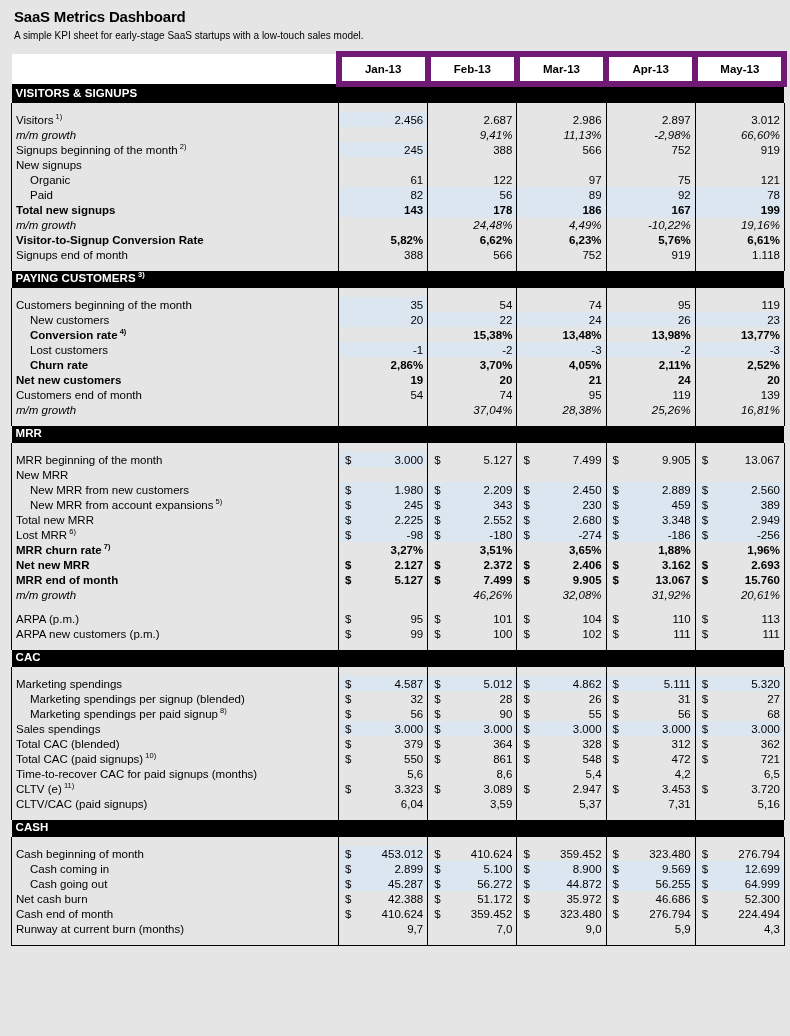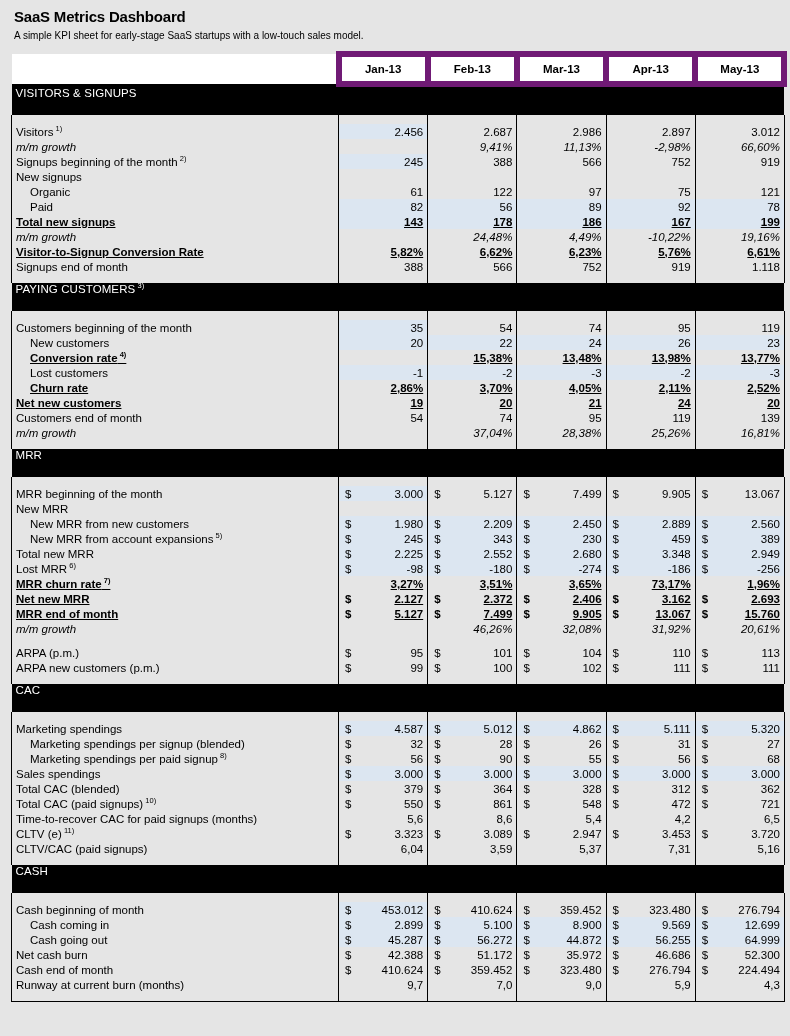--- a/index.html
+++ b/index.html
@@ -42,24 +42,24 @@
     height: 30px;
     vertical-align: middle;
     background: #fff;
   }
   tr.head th.blank { border: none; background: #fff; }
 
   
   tr.section td {
     background: #000;
     color: #fff;
-    font-weight: normal;
+    font-weight: bold;
     font-size: 11.5px;
     height: 17px;
-    padding: 0 0 16px 4px;
+    padding: 0 0 4px 4px;
     border: none;
     letter-spacing: 0.1px;
   }
   tr.section td sup { font-size: 7.5px; }
 
   
   tr.r td { height: 15px; padding: 0; border: none; vertical-align: middle; }
   tr.r td.lbl {
     border-left: 1px solid #000;
     border-right: 1px solid #000;
@@ -77,21 +77,21 @@
   }
   tr.r td.val.cur { padding-left: 6px; }
   tr.r td.val .cs {
     float: left; text-align: left;
   }
   tr.spacer td { height: 9px; }
   tr.spacer td.lbl { border-left: 1px solid #000; border-right: 1px solid #000; }
   tr.spacer td.val { border-right: 1px solid #000; }
 
   .hl { background: #dce6f1; }
-  .b  { font-weight: bold; text-decoration: underline; }
+  .b  { font-weight: bold; }
   .i  { font-style: italic; }
   .ind1 { padding-left: 18px !important; }
   sup { font-size: 7.5px; vertical-align: super; line-height: 0; }
 
   tr.botline td { height: 0; padding: 0; border-top: 1px solid #000; }
 </style>
 </head>
 <body>
 
 <div id="page">
@@ -360,21 +360,21 @@
           <td class="val hl cur"><span class="cs">$</span>-180</td>
           <td class="val hl cur"><span class="cs">$</span>-274</td>
           <td class="val hl cur"><span class="cs">$</span>-186</td>
           <td class="val hl cur"><span class="cs">$</span>-256</td>
         </tr>
         <tr class="r">
           <td class="lbl b">MRR churn rate<sup> 7)</sup></td>
           <td class="val b">3,27%</td>
           <td class="val b">3,51%</td>
           <td class="val b">3,65%</td>
-          <td class="val b">73,17%</td>
+          <td class="val b">1,88%</td>
           <td class="val b">1,96%</td>
         </tr>
         <tr class="r">
           <td class="lbl b">Net new MRR</td>
           <td class="val b cur"><span class="cs">$</span>2.127</td>
           <td class="val b cur"><span class="cs">$</span>2.372</td>
           <td class="val b cur"><span class="cs">$</span>2.406</td>
           <td class="val b cur"><span class="cs">$</span>3.162</td>
           <td class="val b cur"><span class="cs">$</span>2.693</td>
         </tr>

